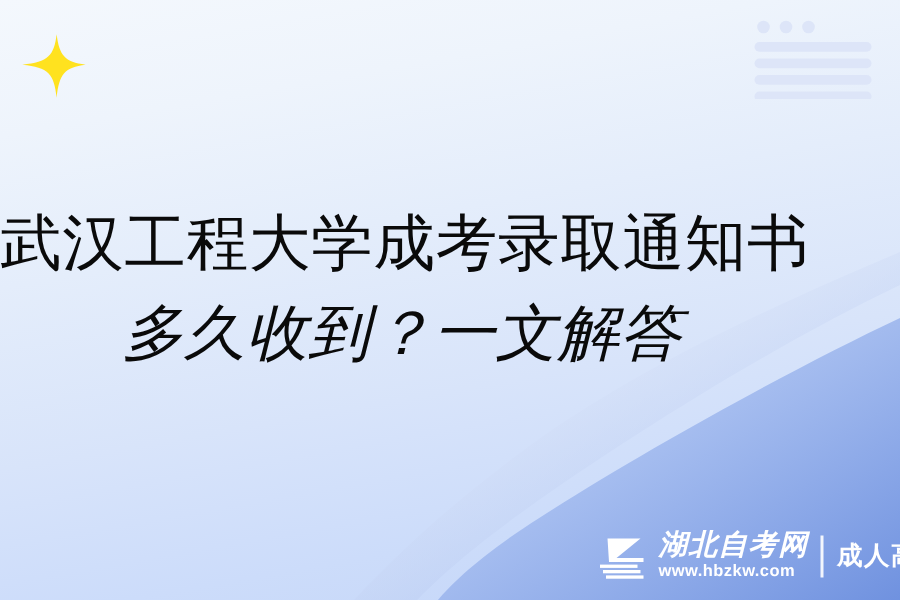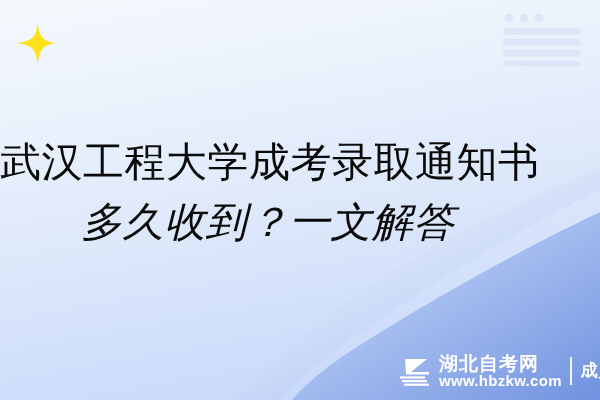--- a/index.html
+++ b/index.html
@@ -86,24 +86,25 @@
     flex-direction: column;
     justify-content: center;
   }
   .logo-cn {
     color: #ffffff;
     font-size: 19px;
     line-height: 20px;
     font-weight: 700;
     letter-spacing: 1px;
     white-space: nowrap;
+    font-style: italic;
   }
   .logo-url {
     color: #ffffff;
-    font-size: 15px;
+    font-size: 11px;
     line-height: 14px;
     font-weight: 700;
     letter-spacing: 0.3px;
     white-space: nowrap;
   }
   .logo-divider {
     width: 2px;
     height: 28px;
     background: #ffffff;
     opacity: 0.9;

